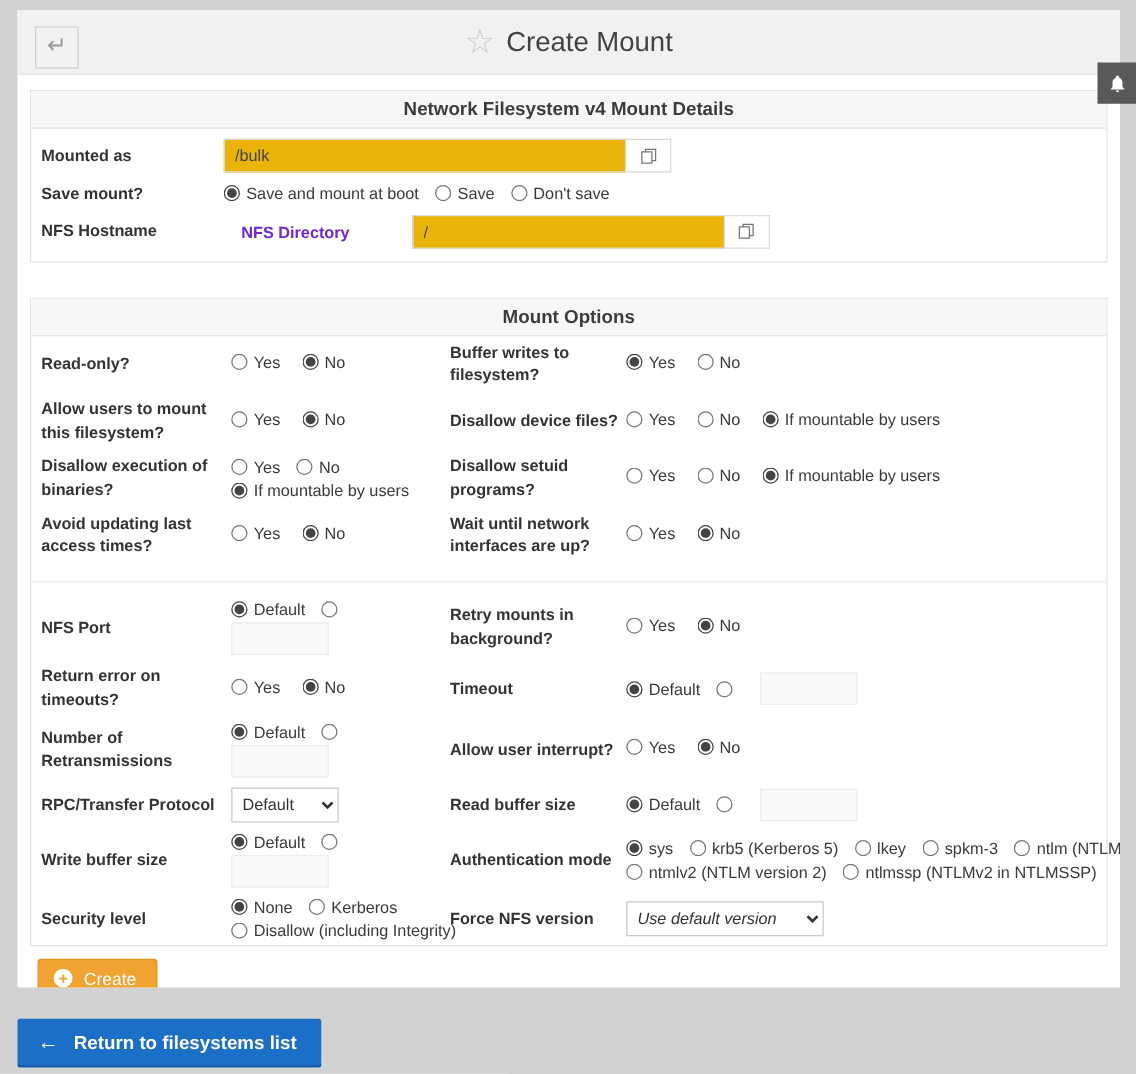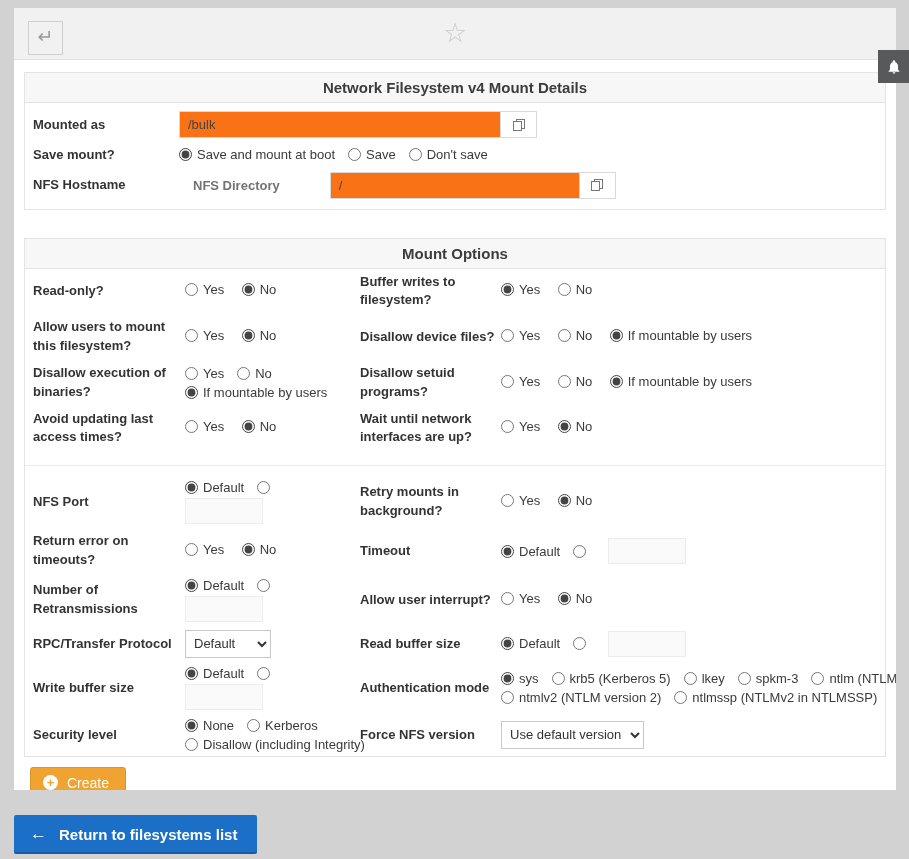--- a/index.html
+++ b/index.html
@@ -38,54 +38,54 @@
     font-size:15px; font-weight:700; color:#3c3c3c; padding:6px 0;
   }
   
   .drow { display:flex; align-items:center; padding:4px 8px;gap:40px; }
   .drow.first { padding-top:8px; }
   .drow.last { padding-bottom:10px; }
   .dlabel { width:106px; min-width:106px; font-size:13px; font-weight:700; color:#333; line-height:1.35; }
   .inp-group { display:flex; }
   .txt {
     height:27px; border:1px solid #d9d9d9; padding:0 8px; font-size:13px; color:#444;
-    font-family:"Liberation Sans", sans-serif; background:#f97316;
+    font-family:"Liberation Sans", sans-serif; background:#eab308;
   }
   .w-mounted { width:322px; }
   .w-host { width:253px; }
   .w-dir { width:250px; }
   .chooser {
     width:36px; height:27px; border:1px solid #d9d9d9; border-left:none; background:#fff;
     display:flex; align-items:center; justify-content:center; cursor:pointer;
   }
   .rad { display:inline-flex; align-items:center; margin-right:13px; font-size:13px; color:#3a3a3a; white-space:nowrap; }
   .rad input { width:13px; height:13px; margin:0 5px 0 0; accent-color:#444; }
   .rline { display:flex; align-items:center; }
   .rline + .rline { margin-top:4px; }
-  .dmid-label { font-size:13px; font-weight:700; color:#737373; margin:0 10px 0 14px; white-space:nowrap; }
+  .dmid-label { font-size:13px; font-weight:700; color:#6d28d9; margin:0 10px 0 14px; white-space:nowrap; }
   
   .orow { display:flex; align-items:center; padding:4px 8px; min-height:36px; }
   .olabel { font-size:13px; font-weight:700; color:#333; line-height:1.45; }
   .olabel.c1 { width:152px; min-width:152px; }
   .olabel.c3 { width:141px; min-width:141px; }
   .octrl.c2 { width:175px; min-width:175px; }
   .octrl.c4 { flex:1; }
   .divider { border-top:1px solid #ececec; margin:14px 0 10px 0; }
   .numbox {
     width:78px; height:26px; background:#fafafa; border:1px solid #ececec;
     font-size:13px; padding:0 6px; font-family:"Liberation Sans", sans-serif;
   }
   .stack .numbox { margin-top:3px; display:block; }
   .inlinebox { margin-left:4px; }
   select {
     height:28px; border:1px solid #c8c8c8; background:#fff; font-size:13px; color:#333;
     font-family:"Liberation Sans", sans-serif; padding:0 4px;
   }
   .sel-rpc { width:86px; }
-  .sel-ver { width:143px; }
+  .sel-ver { width:158px;font-style:italic; }
   
   .create-btn {
     display:inline-flex; align-items:center; gap:9px; margin:10px 0 0 6px;
     background:#f0a331; border:1px solid #e0941f; border-radius:3px;
     color:#fff; font-size:14px; padding:7px 16px 8px 12px; cursor:pointer;
   }
   .plus-icon {
     width:15px; height:15px; border-radius:50%; background:#fff; color:#f0a331;
     font-weight:700; font-size:13px; line-height:15px; text-align:center;
   }
@@ -99,20 +99,21 @@
   .arrow-left { font-size:17px; font-weight:700; }
 </style>
 </head>
 <body>
 
 <div class="panel">
   <div class="topbar">
     <div class="back-btn"><span>↵</span></div>
     <div class="title-wrap">
       <span class="star">☆</span>
+      <span class="page-title">Create Mount</span>
     </div>
   </div>
 
   <div class="content">
 
     
     <div class="box">
       <div class="box-header">Network Filesystem v4 Mount Details</div>
 
       <div class="drow first">

